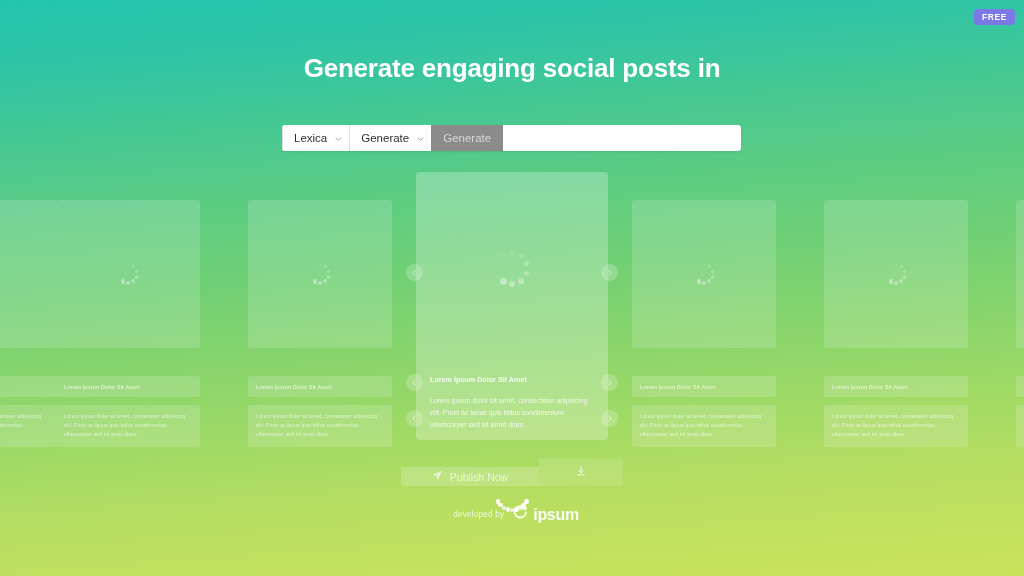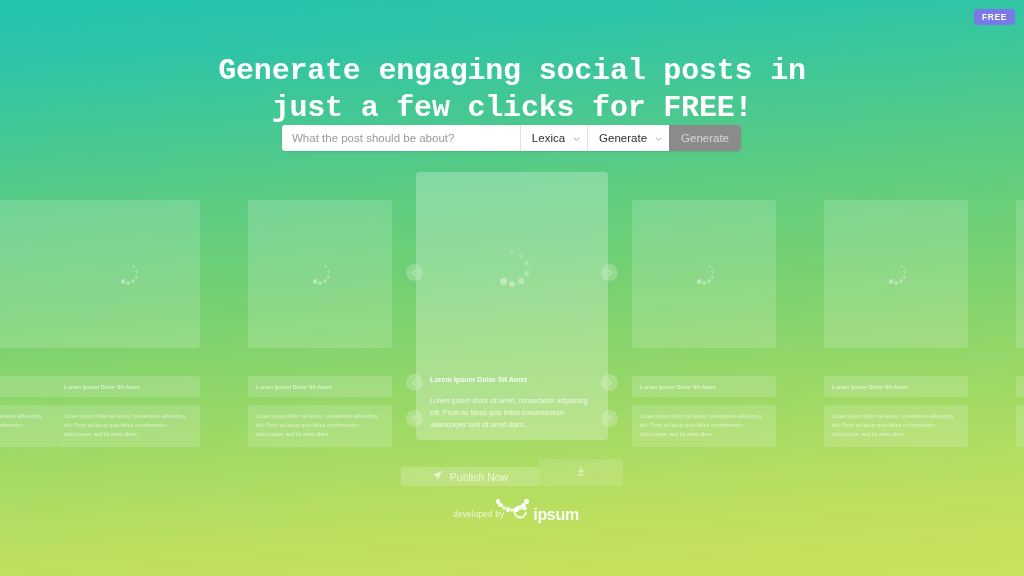--- a/index.html
+++ b/index.html
@@ -43,26 +43,25 @@
   }
 
   
   .headline {
     position: absolute;
     top: 53px;
     left: 0;
     width: 100%;
     text-align: center;
     color: #ffffff;
-    font-size: 30px;
+    font-size: 26px;
     font-weight: bold;
     line-height: 1.23;
     letter-spacing: -0.2px;
     z-index: 20;
-    font-family: Liberation Mono, monospace;
   }
 
   
   .searchbar {
     position: absolute;
     top: 125px;
     left: 282px;
     width: 459px;
     height: 26px;
     display: flex;
@@ -322,25 +321,23 @@
     line-height: 1;
   }
 </style>
 </head>
 <body>
 
 <div class="beta-badge">FREE</div>
 
 <div class="headline">
   <div>Generate engaging social posts in</div>
-  <div>just a few clicks for FREE!</div>
 </div>
 
 <div class="searchbar">
-  <input class="search-input" type="text" placeholder="What the post should be about?" style="">
 
   <div class="select-box">
     <span>Lexica</span>
     <span class="chev">
       <svg viewBox="0 0 10 10" width="9" height="9">
           <path d="M2 4 L5 7 L8 4" stroke="#9a9a9a" stroke-width="1" fill="none"></path>
         </svg>
     </span>
   </div>
 

